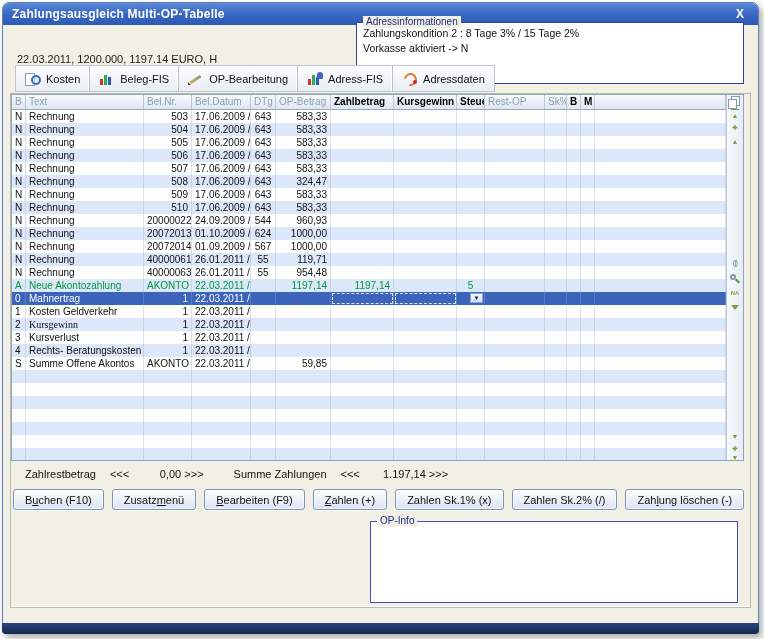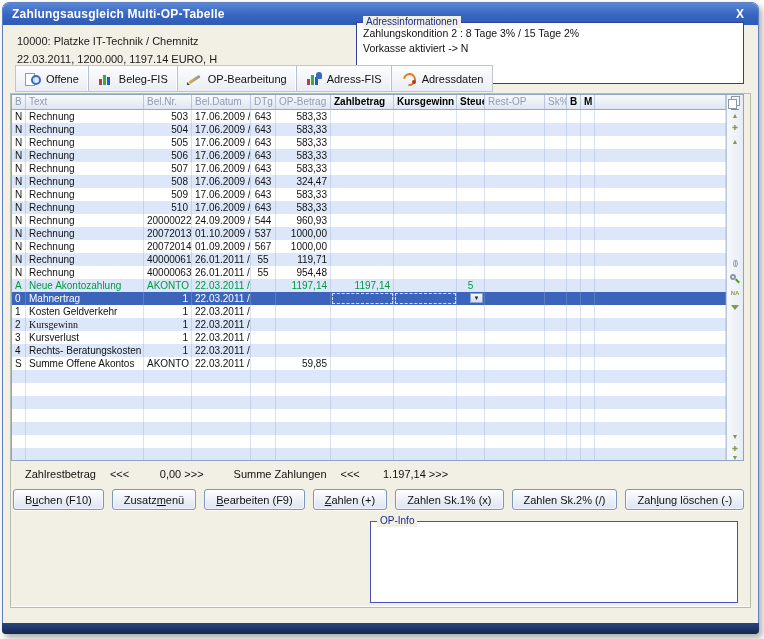--- a/index.html
+++ b/index.html
@@ -167,33 +167,32 @@
 </head>
 <body>
 
 <div class="window">
 
   <div class="titlebar">
     <span class="title">Zahlungsausgleich Multi-OP-Tabelle</span>
     <span class="close">X</span>
   </div>
 
-  <div class="custline l1">10000: Platzke IT-Technik / Chemnitz</div>
   <div class="custline l2">22.03.2011, 1200.000, 1197.14 EURO, H</div>
 
   <div class="groupbox addrbox">
     <span class="glabel">Adressinformationen</span>
     <div class="aline">Zahlungskondition  2 : 8 Tage 3% / 15 Tage 2%</div>
     <div class="aline">Vorkasse aktiviert -&gt; N</div>
   </div>
 
   <div class="toolbar">
       <div class="tab">
         <span class="tabicon ic-view-magnifier-icon"></span>
-        <span>Offene</span>
+        <span>Kosten</span>
       </div>
       <div class="tab">
         <span class="tabicon ic-chart-bars-icon"></span>
         <span>Beleg-FIS</span>
       </div>
       <div class="tab">
         <span class="tabicon ic-edit-pen-icon"></span>
         <span>OP-Bearbeitung</span>
       </div>
       <div class="tab">
@@ -368,21 +367,21 @@
             <div class="cell c10" style="width: 22px;"></div>
             <div class="cell c11" style="width: 14px;"></div>
             <div class="cell c12" style="width: 14px;"></div>
             <div class="cell c13" style="width: 131px;"></div>
           </div>
           <div class="row blue">
             <div class="cell c0" style="width: 14px;">N</div>
             <div class="cell c1" style="width: 118px;">Rechnung</div>
             <div class="cell c2" style="width: 48px;">20072013</div>
             <div class="cell c3" style="width: 59px;">01.10.2009 /Do</div>
-            <div class="cell c4" style="width: 25px;">537</div>
+            <div class="cell c4" style="width: 25px;">624</div>
             <div class="cell c5" style="width: 55px;">1000,00</div>
             <div class="cell c6" style="width: 63px;"></div>
             <div class="cell c7" style="width: 63px;"></div>
             <div class="cell c8" style="width: 28px;"></div>
             <div class="cell c9" style="width: 60px;"></div>
             <div class="cell c10" style="width: 22px;"></div>
             <div class="cell c11" style="width: 14px;"></div>
             <div class="cell c12" style="width: 14px;"></div>
             <div class="cell c13" style="width: 131px;"></div>
           </div>

